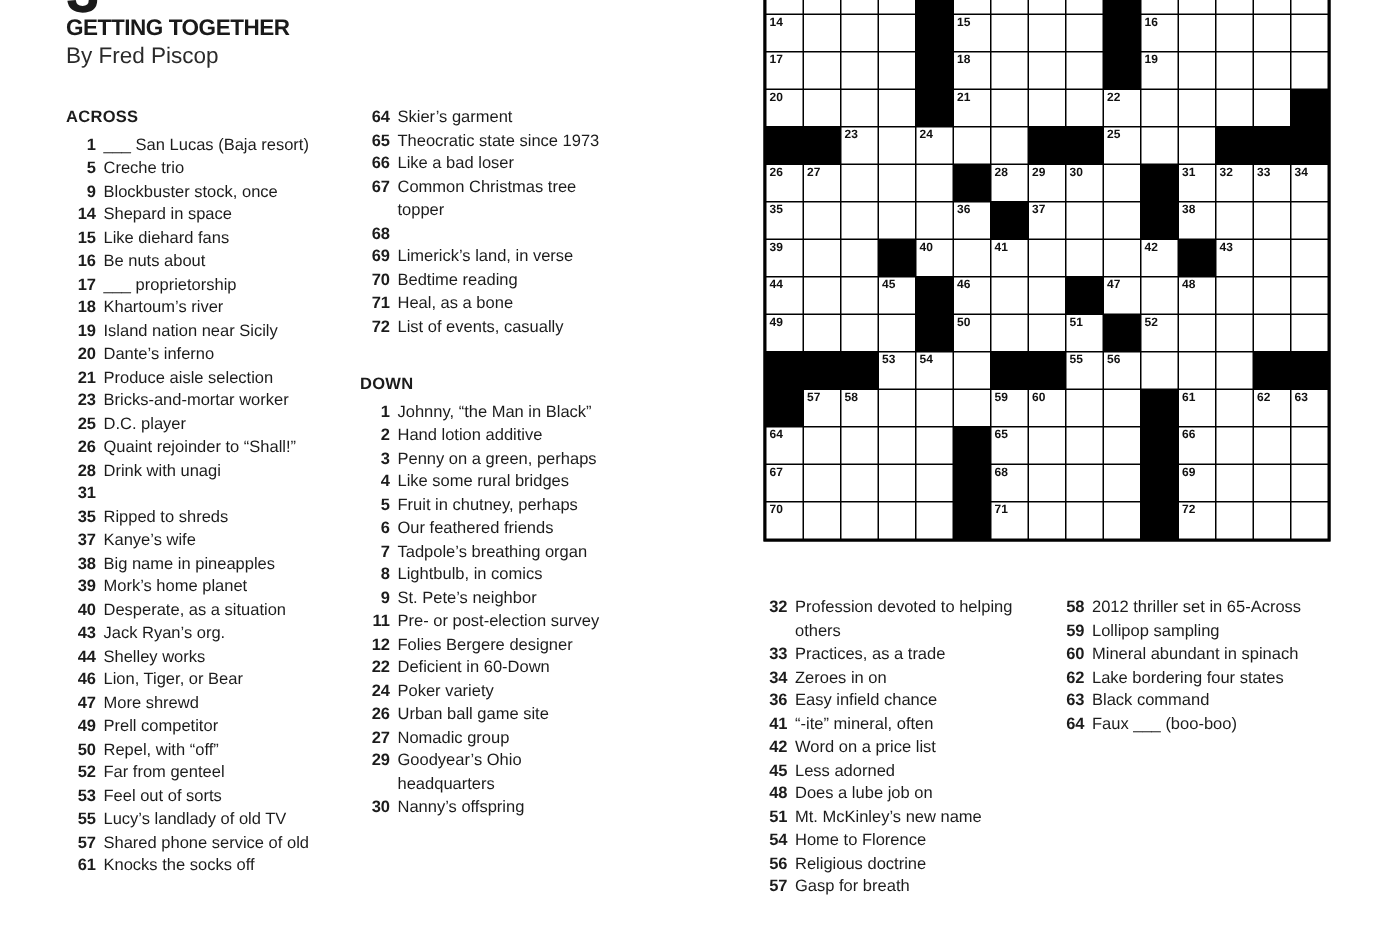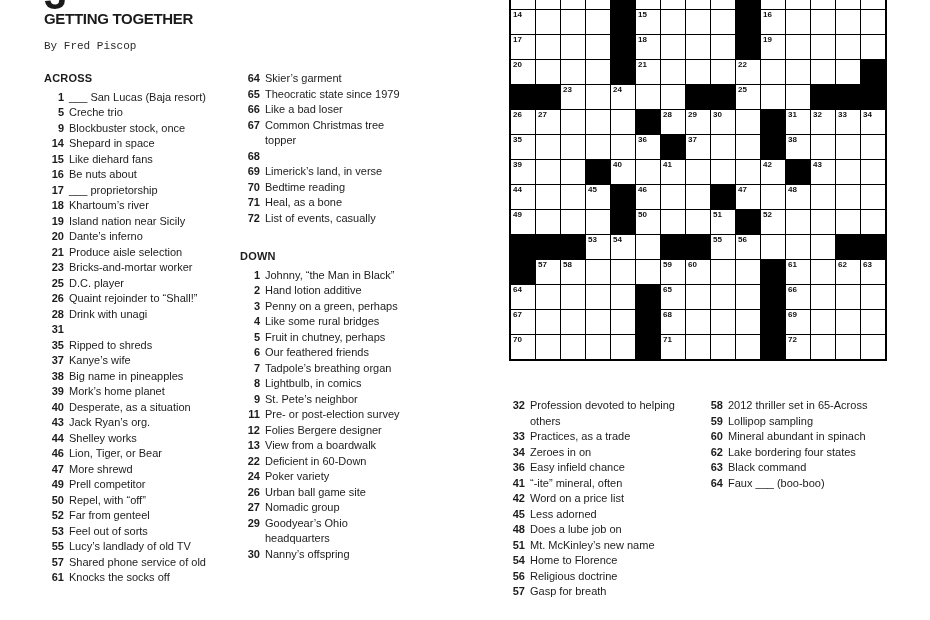--- a/index.html
+++ b/index.html
@@ -3,21 +3,21 @@
 <meta charset="utf-8">
 <style>
   html,body{margin:0;padding:0;background:#fff;}
   body{overflow:hidden;}
   .page{position:relative;width:930px;height:620px;background:#fff;overflow:hidden;
         font-family:"Liberation Sans","DejaVu Sans",sans-serif;color:#151515;}
 
   
   .pznum{position:absolute;left:44px;top:-27px;font-size:40px;font-weight:700;line-height:44px;color:#1a1a1a;}
   .title{position:absolute;left:44px;top:10px;font-size:15px;font-weight:700;letter-spacing:-0.3px;color:#1a1a1a;}
-  .byline{position:absolute;left:44px;top:40px;font-size:11px;color:#2a2a2a;font-family:Liberation Mono, monospace;}
+  .byline{position:absolute;left:44px;top:29px;font-size:15px;color:#2a2a2a;}
 
   
   .cluecol{position:absolute;font-size:11px;line-height:15.5px;color:#1c1c1c;}
   #col1{left:44px;top:71px;width:200px;}
   #col2{left:240px;top:71px;width:228px;}
   #col3{left:505px;top:398px;width:200px;}
   #col4{left:703px;top:398px;width:227px;}
   .colhead{font-weight:700;font-size:11px;margin-bottom:3px;letter-spacing:0.2px;}
   .downhead{margin-top:23px;}
   .clue{display:flex;align-items:flex-start;}
@@ -587,21 +587,21 @@
     <div id="list-across-2">
         <div class="clue">
           <span class="cn">64</span>
           <span class="ct">
             <div>Skier’s garment</div>
           </span>
         </div>
         <div class="clue">
           <span class="cn">65</span>
           <span class="ct">
-            <div>Theocratic state since 1979</div>
+            <div>Theocratic state since 1973</div>
           </span>
         </div>
         <div class="clue">
           <span class="cn">66</span>
           <span class="ct">
             <div>Like a bad loser</div>
           </span>
         </div>
         <div class="clue">
           <span class="cn">67</span>
@@ -700,26 +700,20 @@
             <div>Pre- or post-election survey</div>
           </span>
         </div>
         <div class="clue">
           <span class="cn">12</span>
           <span class="ct">
             <div>Folies Bergere designer</div>
           </span>
         </div>
         <div class="clue">
-          <span class="cn">13</span>
-          <span class="ct">
-            <div>View from a boardwalk</div>
-          </span>
-        </div>
-        <div class="clue">
           <span class="cn">22</span>
           <span class="ct">
             <div>Deficient in 60-Down</div>
           </span>
         </div>
         <div class="clue">
           <span class="cn">24</span>
           <span class="ct">
             <div>Poker variety</div>
           </span>

